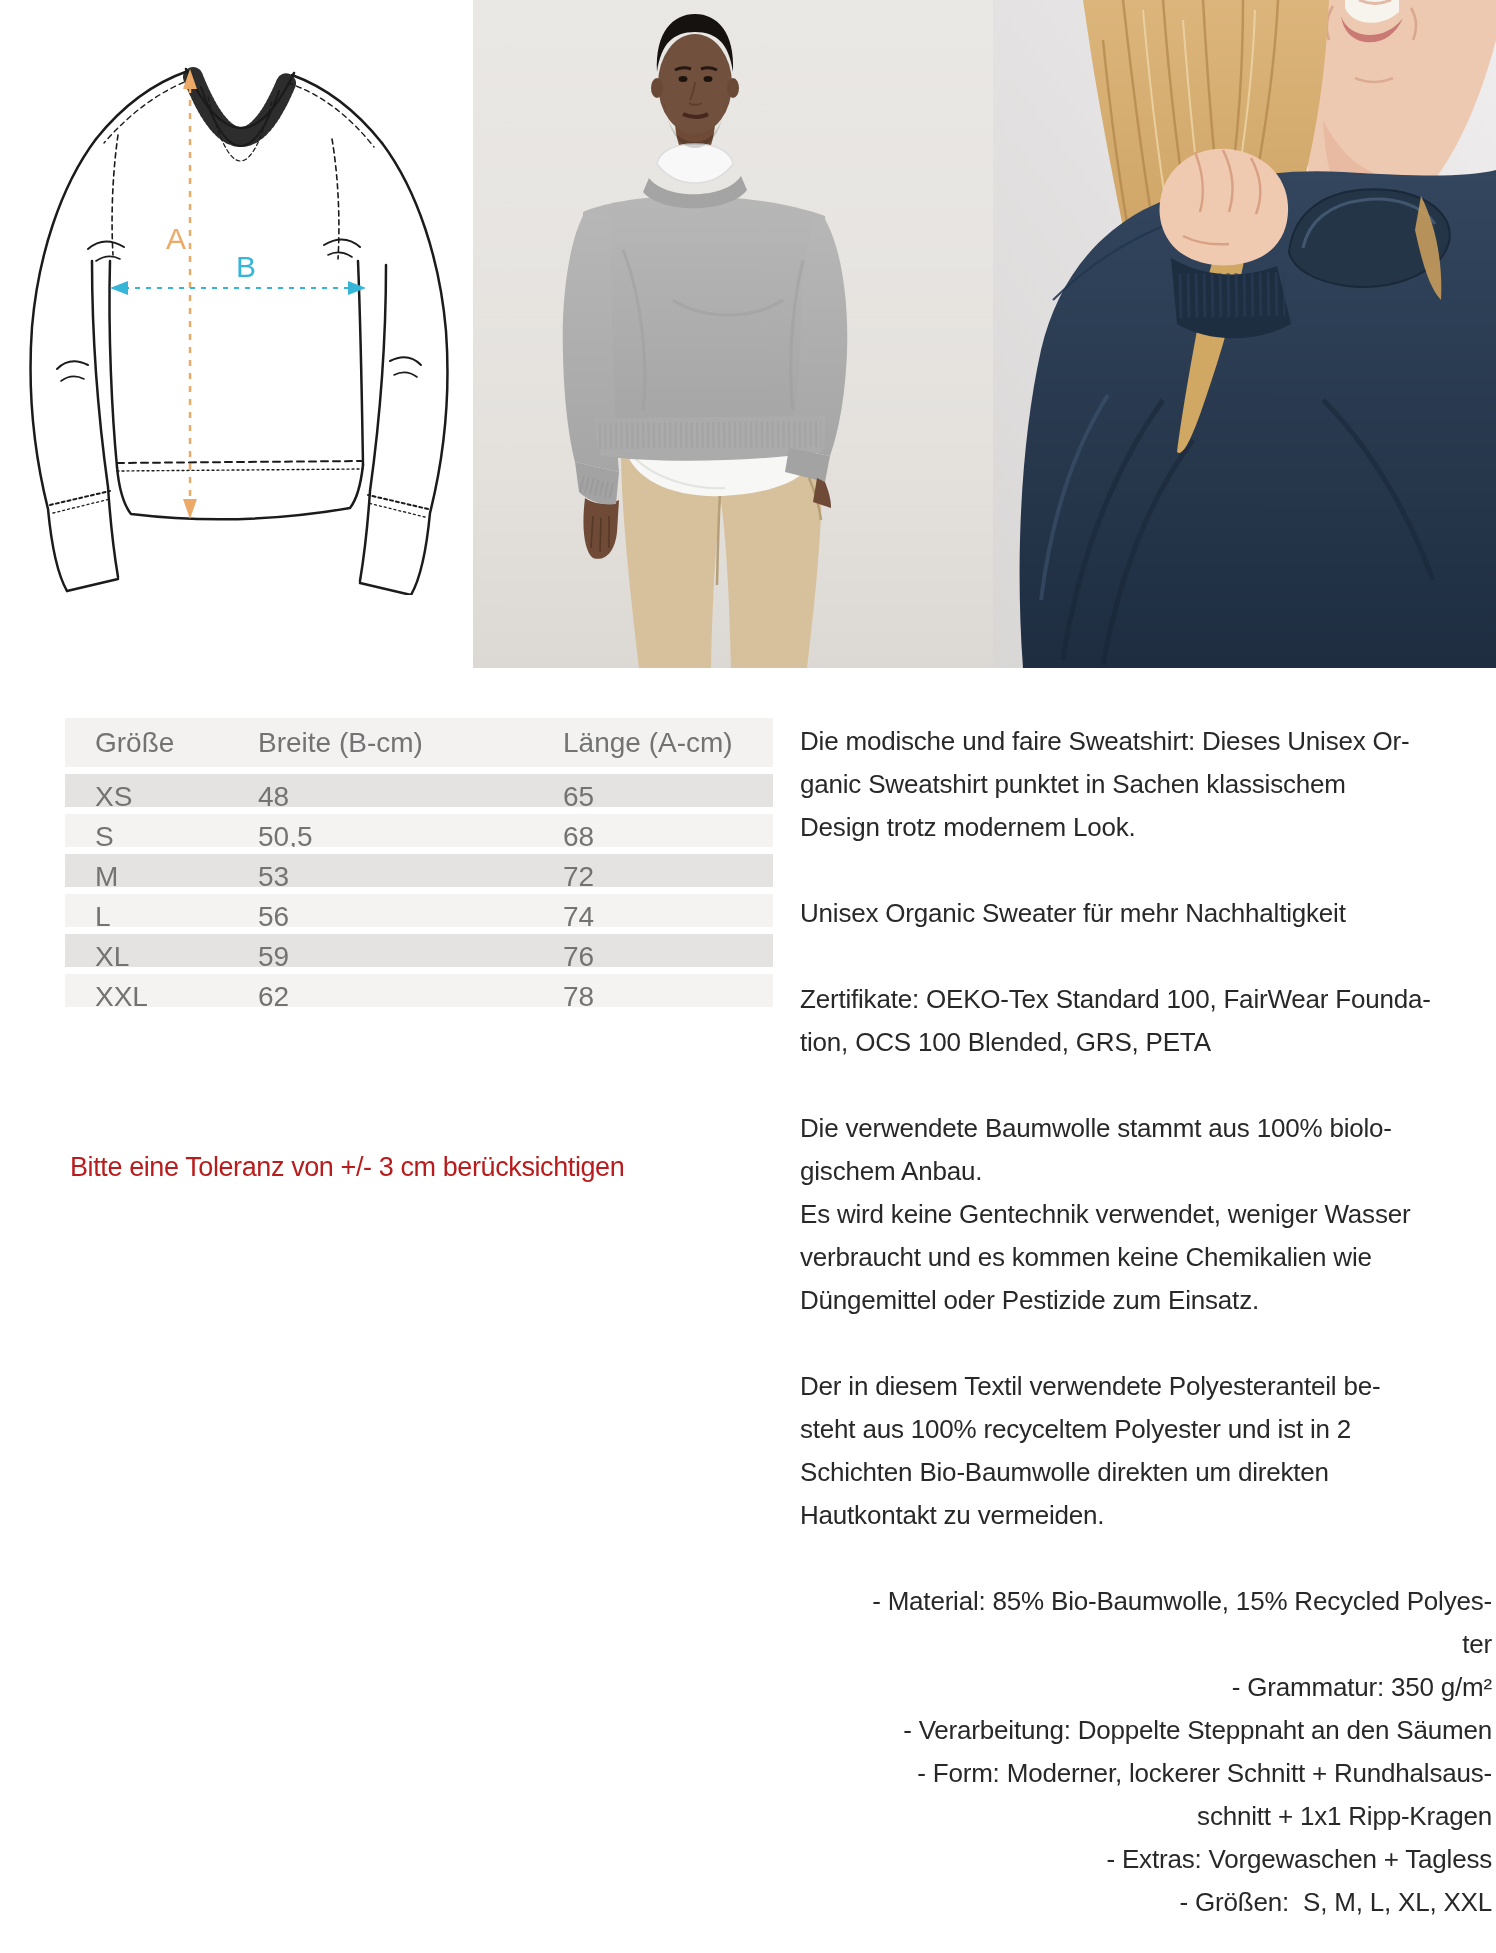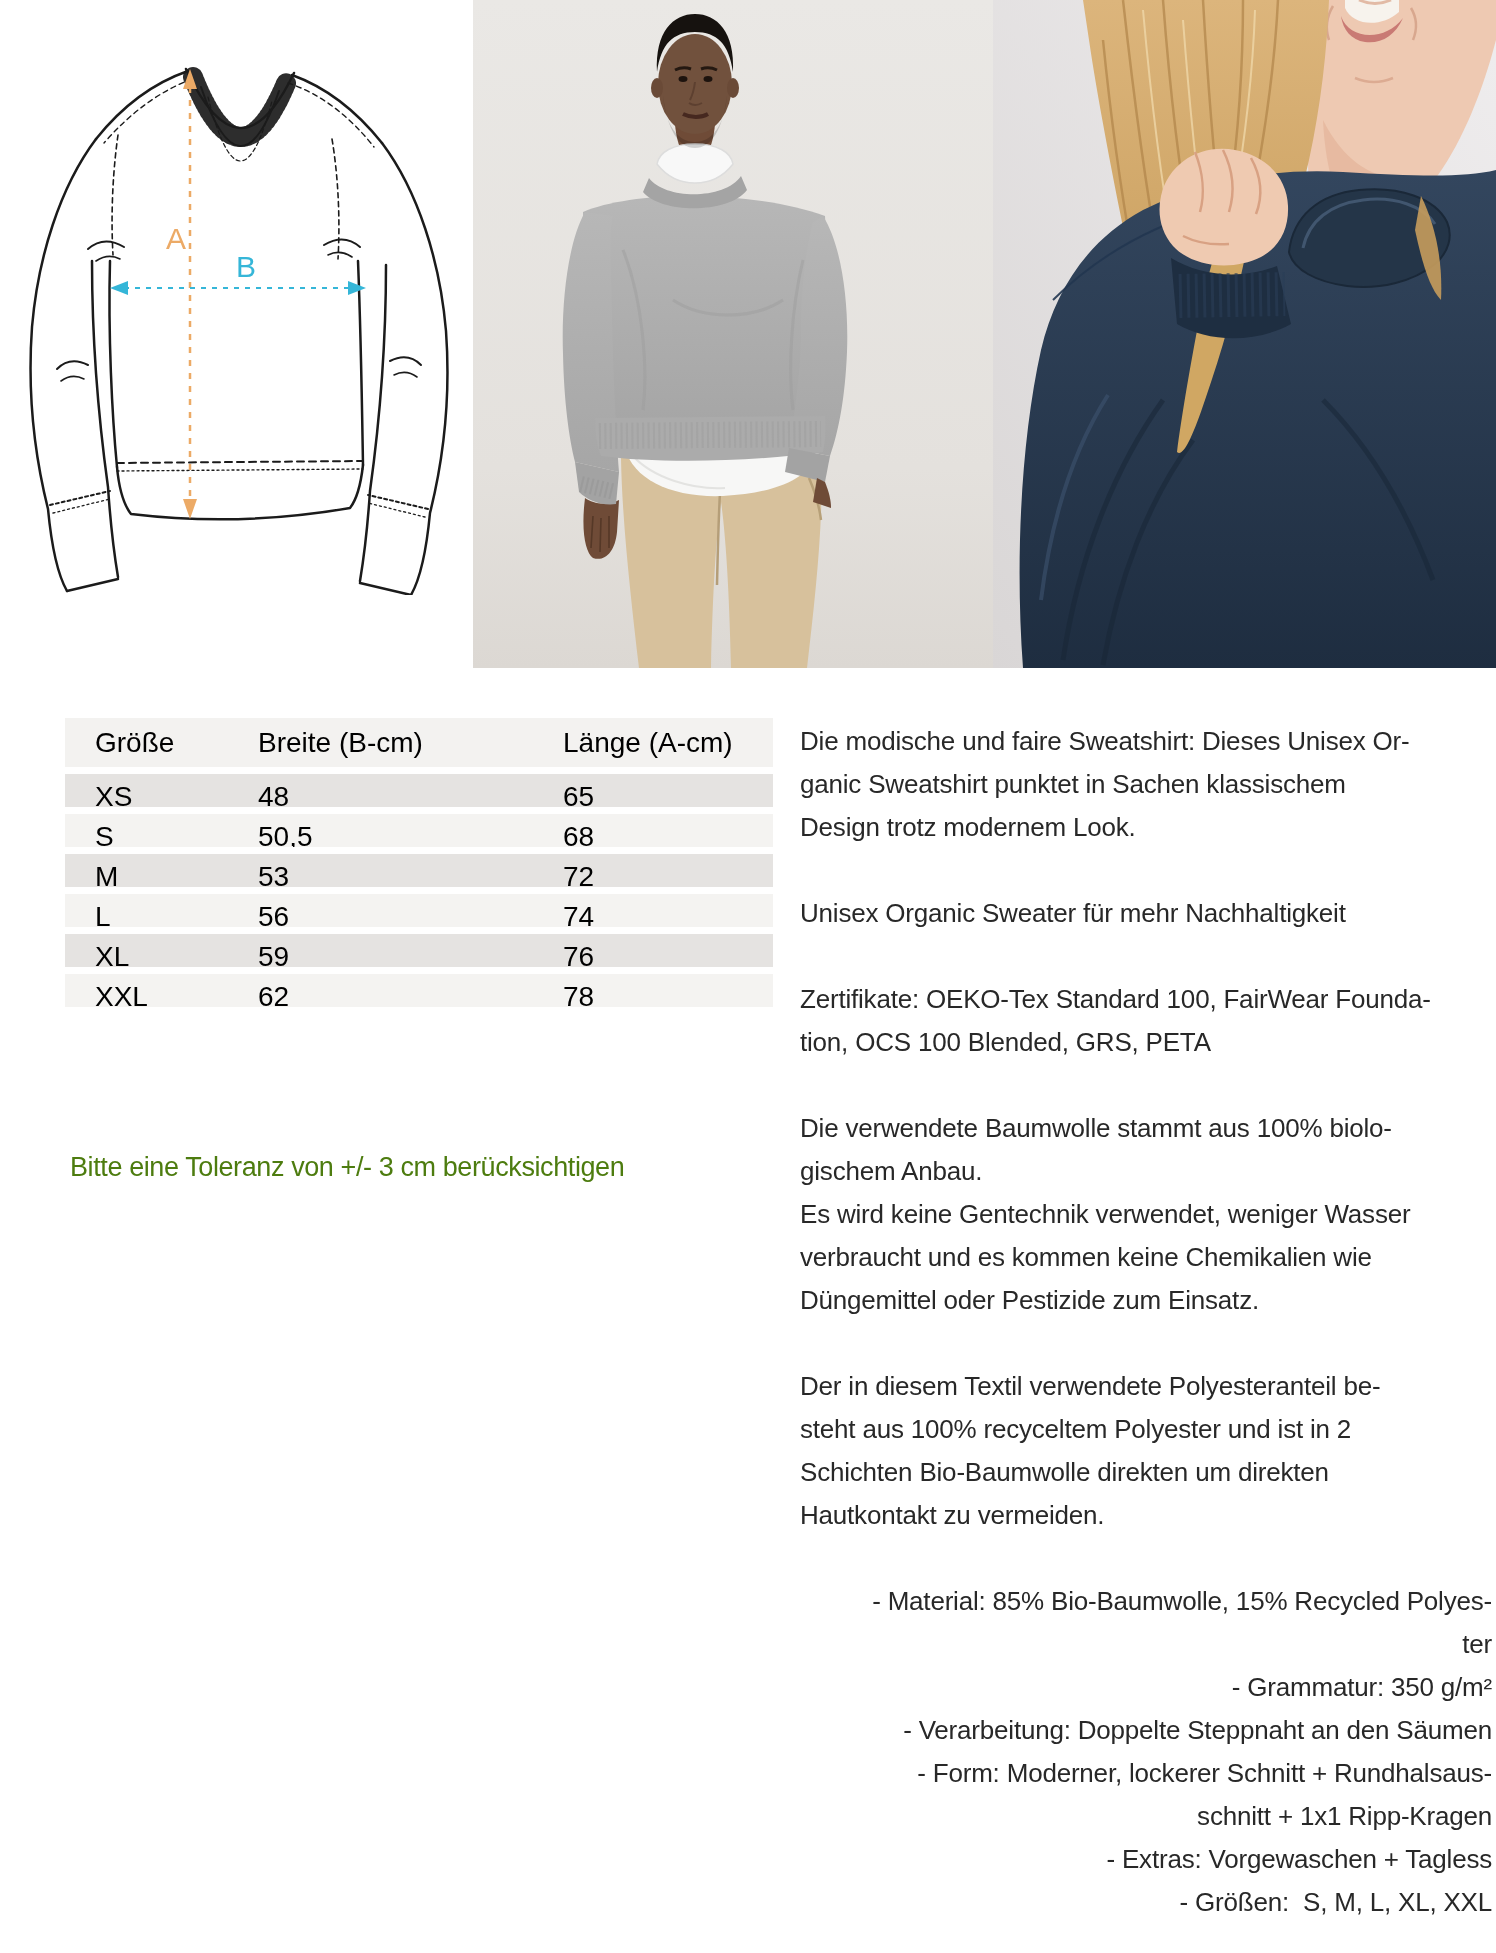--- a/index.html
+++ b/index.html
@@ -1,27 +1,27 @@
 <!DOCTYPE html>
 <html><head>
 <meta charset="utf-8">
 <style>
   html,body{margin:0;padding:0;background:#ffffff;}
   .page{position:relative;width:1496px;height:1953px;background:#ffffff;overflow:hidden;
         font-family:"Liberation Sans",sans-serif;}
   .abs{position:absolute;}
   
-  .size-table{position:absolute;left:65px;top:718px;width:708px;font-size:28px;color:#000000;}
+  .size-table{position:absolute;left:65px;top:718px;width:708px;font-size:28px;color:#737373;}
   .t-row{display:grid;grid-template-columns:163px 305px 240px;height:33px;line-height:46px;margin-bottom:7px;}
   .t-row.header{height:49px;line-height:49px;background:#f3f2f0;}
   .t-row .cell{padding-left:30px;white-space:nowrap;overflow:hidden;}
   .r-dark{background:#e5e3e1;}
   .r-light{background:#f4f3f1;}
   
-  .tolerance{position:absolute;left:70px;top:1152px;font-size:27px;letter-spacing:-0.4px;color:#4d7c0f;white-space:pre;}
+  .tolerance{position:absolute;left:70px;top:1152px;font-size:27px;letter-spacing:-0.4px;color:#b91c1c;white-space:pre;}
   
   .description{position:absolute;left:800px;top:720px;width:692px;font-size:26px;line-height:43px;
                letter-spacing:-0.2px;color:#282828;}
   .para{margin:0 0 43px 0;}
   .para:last-child{margin-bottom:0;text-align:right;}
   .para .line{white-space:pre;}
   svg{display:block;}
 </style>
 </head>
 <body>

